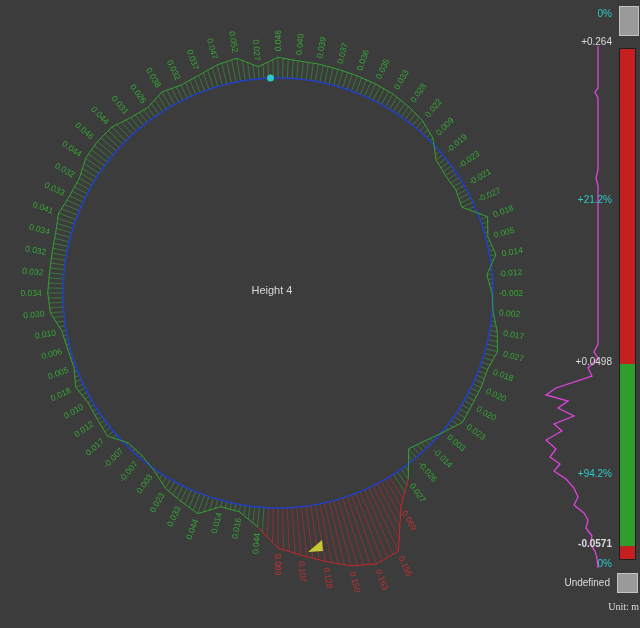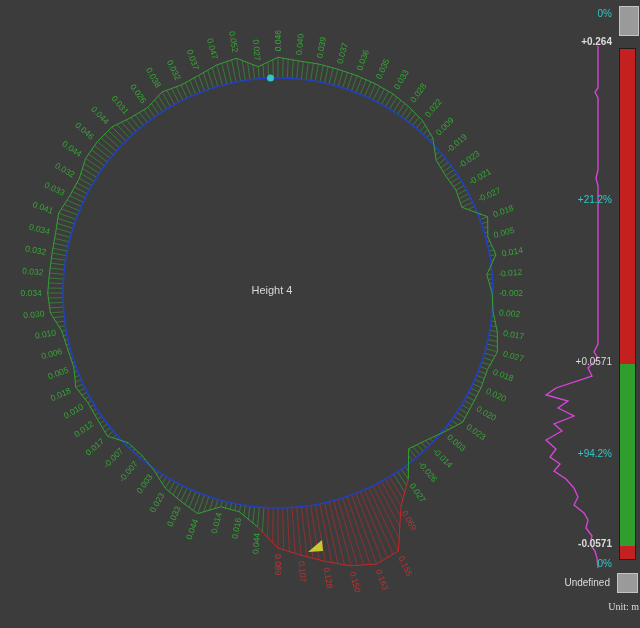--- a/index.html
+++ b/index.html
@@ -475,33 +475,33 @@
       <text id="plot-title" x="272" y="294" text-anchor="middle" font-size="11" fill="#d8d8d8">Height 4</text>
   <path d="M 598,46 L 598,88 L 595,92 L 598,98 L 598,170 L 596,178 L 598,186 L 598,300 L 598,344 L 594,352 L 598,358 L 588,368 L 592,376 L 556,388 L 546,395 L 568,401 L 558,408 L 574,416 L 554,424 L 562,431 L 546,440 L 556,449 L 550,457 L 560,464 L 554,471 L 566,479 L 574,488 L 578,497 L 574,505 L 584,513 L 588,520 L 586,528 L 592,536 L 590,544 L 595,551 L 597,558 L 598,568" fill="none" stroke="#dd44dd" stroke-width="1.3"></path>
       <circle cx="270.5" cy="78" r="3.5" fill="#2ec8c8"></circle>
       <polygon points="308,552 322,540 323,551" fill="#c8c832"></polygon>
     </svg>
 
   <div class="gray-box" style="left:619px;top:6px;width:20px;height:30px;"></div>
 
   <div class="rp-label cyan" style="top:8px;right:28px;">0%</div>
 
-  <div class="rp-label" style="top:36px;right:28px;font-weight:bold;">+0.264</div>
+  <div class="rp-label" style="top:36px;right:28px;">+0.264</div>
 
   <div id="color-bar">
       <div class="seg" style="height: 315px; background: rgb(196, 32, 32);"></div>
       <div class="seg" style="height: 182px; background: rgb(47, 158, 47);"></div>
       <div class="seg" style="height: 13px; background: rgb(196, 32, 32);"></div>
     </div>
 
   <div class="rp-label cyan" style="top:194px;right:28px;">+21.2%</div>
 
-  <div class="rp-label" style="top:356px;right:28px;">+0.0571</div>
-
-  <div class="rp-label cyan" style="top:448px;right:28px;">+94.2%</div>
+  <div class="rp-label" style="top:356px;right:28px;">+0.0498</div>
+
+  <div class="rp-label cyan" style="top:468px;right:28px;">+94.2%</div>
 
   <div class="rp-label" style="top:538px;right:28px;font-weight:bold;">-0.0571</div>
 
   <div class="rp-label cyan" style="top:558px;right:28px;">0%</div>
 
   <div class="rp-label" style="top:577px;right:30px;margin-left:12px;">Undefined</div>
 
   <div class="gray-box" style="left:617px;top:573px;width:21px;height:20px;"></div>
 
   <div class="rp-label" style="top:601px;right:1px;font-family:Liberation Serif, serif;">Unit: m</div>

